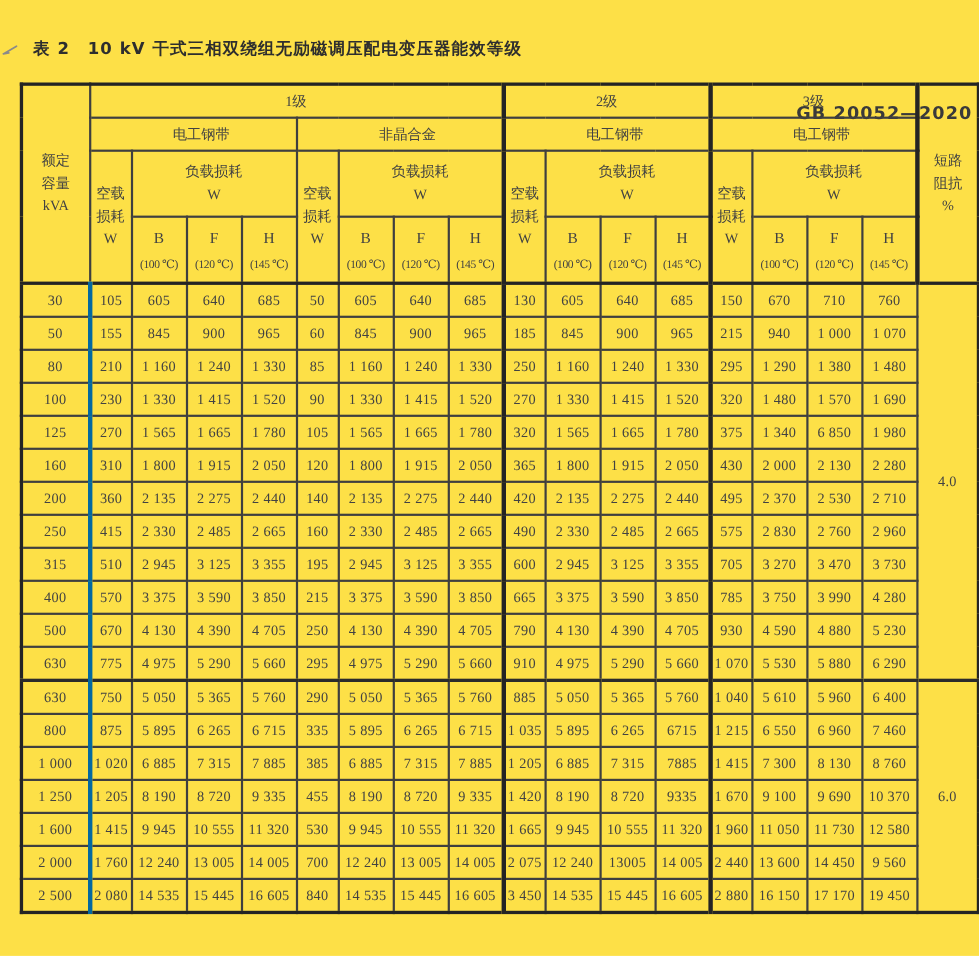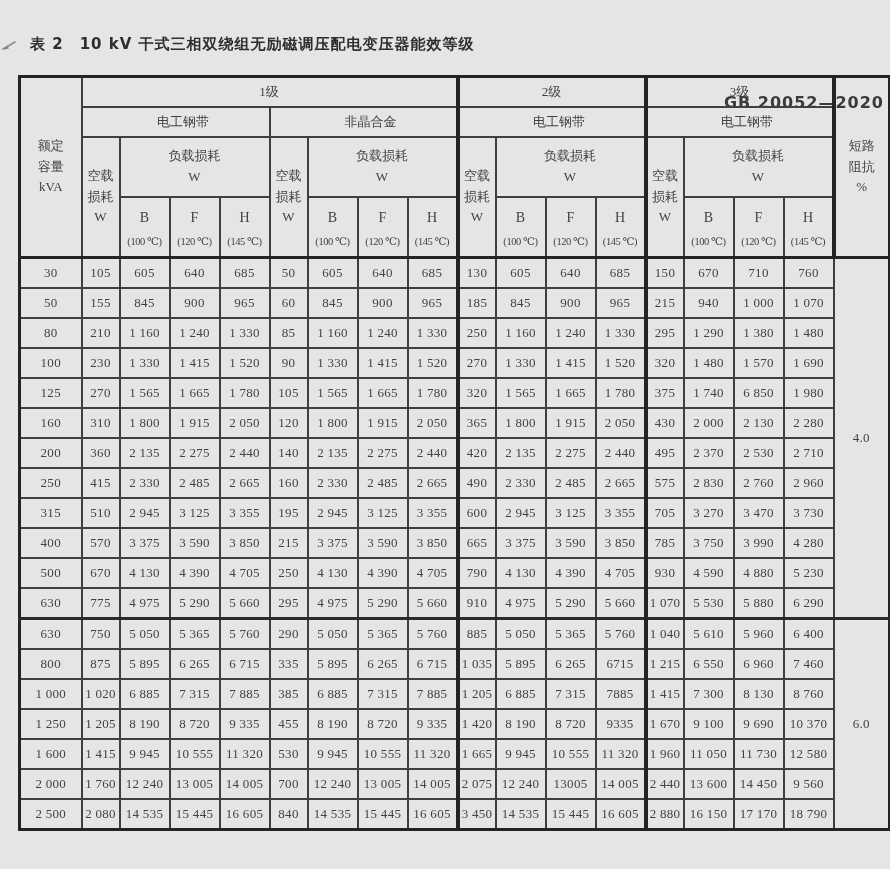--- a/index.html
+++ b/index.html
@@ -1,19 +1,19 @@
 <!DOCTYPE html>
 <html><head>
 <meta charset="utf-8">
 <style>
   html,body{margin:0;padding:0;background:#ffffff;}
   .page{
     position:relative;
     width:890px;height:869px;
-    background:#e5e5e5;
+    background:#fde047;
     font-family:"Liberation Serif","DejaVu Serif",serif;
     color:#3b3b3b;
     overflow:hidden;
   }
   .title-row{position:absolute;left:0;top:30px;width:890px;height:40px;}
   .pen-mark{position:absolute;left:2px;top:10px;width:16px;height:14px;}
   .table-title{
     position:absolute;left:30px;top:5px;margin:0;
     font-family:"DejaVu Sans","Liberation Sans",sans-serif;
     font-size:15px;font-weight:bold;color:#2e2e2e;letter-spacing:1px;
@@ -45,21 +45,21 @@
   th.multiline{white-space:pre-line;line-height:1.75;}
   th.cap{font-size:14px;line-height:1.9;}
   th.imp-h{font-size:14px;line-height:1.9;}
   th.temp .tl{display:block;font-size:14px;margin-top:4px;}
   th.temp .tr{display:block;font-size:10.5px;letter-spacing:-0.4px;margin-top:5px;white-space:nowrap;}
   
   .gb{border-left:4px solid #242424 !important;}
   .eff thead{border-bottom:3px solid #242424;}
   
   .eff tbody td{height:28px;font-size:13px;letter-spacing:0.3px;white-space:nowrap;}
-  .eff tbody td:first-child{border-right:1px solid #0369a1;}
+  .eff tbody td:first-child{border-right:4px solid #0369a1;}
   .eff tbody tr.section-start td{border-top:3px solid #2b2b2b;}
   td.imp{font-size:13.5px;}
 </style>
 </head>
 <body>
 
 <div class="page">
 
   <div class="title-row">
     <svg class="pen-mark" viewBox="0 0 16 14">
@@ -267,21 +267,21 @@
           <td>1 780</td>
           <td>105</td>
           <td>1 565</td>
           <td>1 665</td>
           <td>1 780</td>
           <td class="gb">320</td>
           <td>1 565</td>
           <td>1 665</td>
           <td>1 780</td>
           <td class="gb">375</td>
-          <td>1 740</td>
+          <td>1 340</td>
           <td>6 850</td>
           <td>1 980</td>
         </tr>
         <tr>
           <td>160</td>
           <td>310</td>
           <td>1 800</td>
           <td>1 915</td>
           <td>2 050</td>
           <td>120</td>
@@ -536,18 +536,18 @@
           <td>14 535</td>
           <td>15 445</td>
           <td>16 605</td>
           <td class="gb">3 450</td>
           <td>14 535</td>
           <td>15 445</td>
           <td>16 605</td>
           <td class="gb">2 880</td>
           <td>16 150</td>
           <td>17 170</td>
-          <td>18 790</td>
+          <td>19 450</td>
         </tr>
       </tbody>
   </table>
 
 </div>
 
 </body></html>

